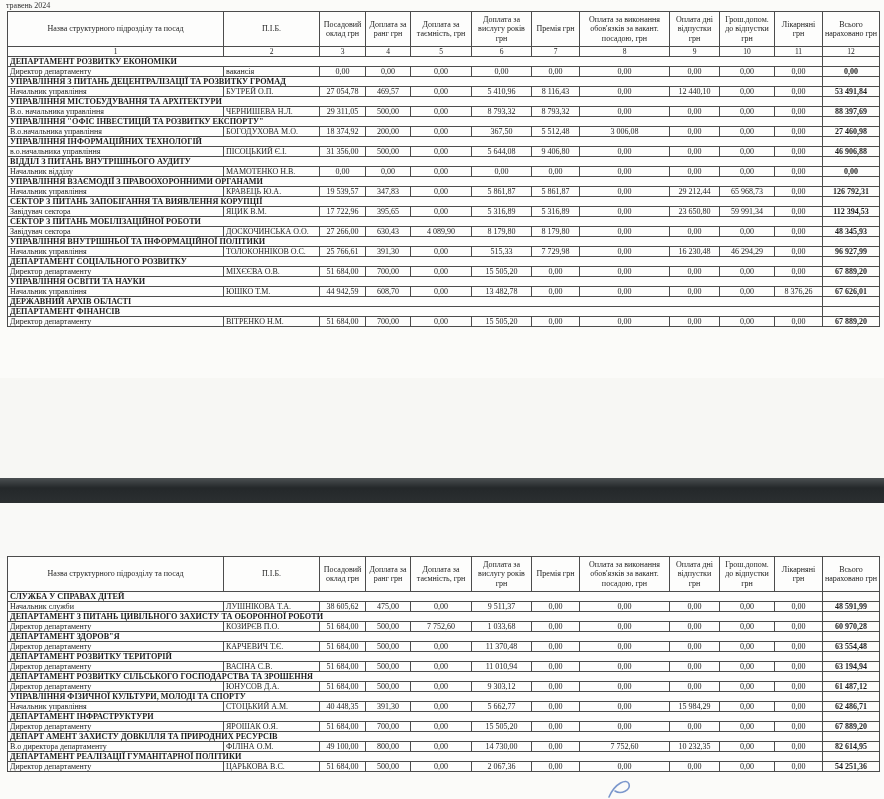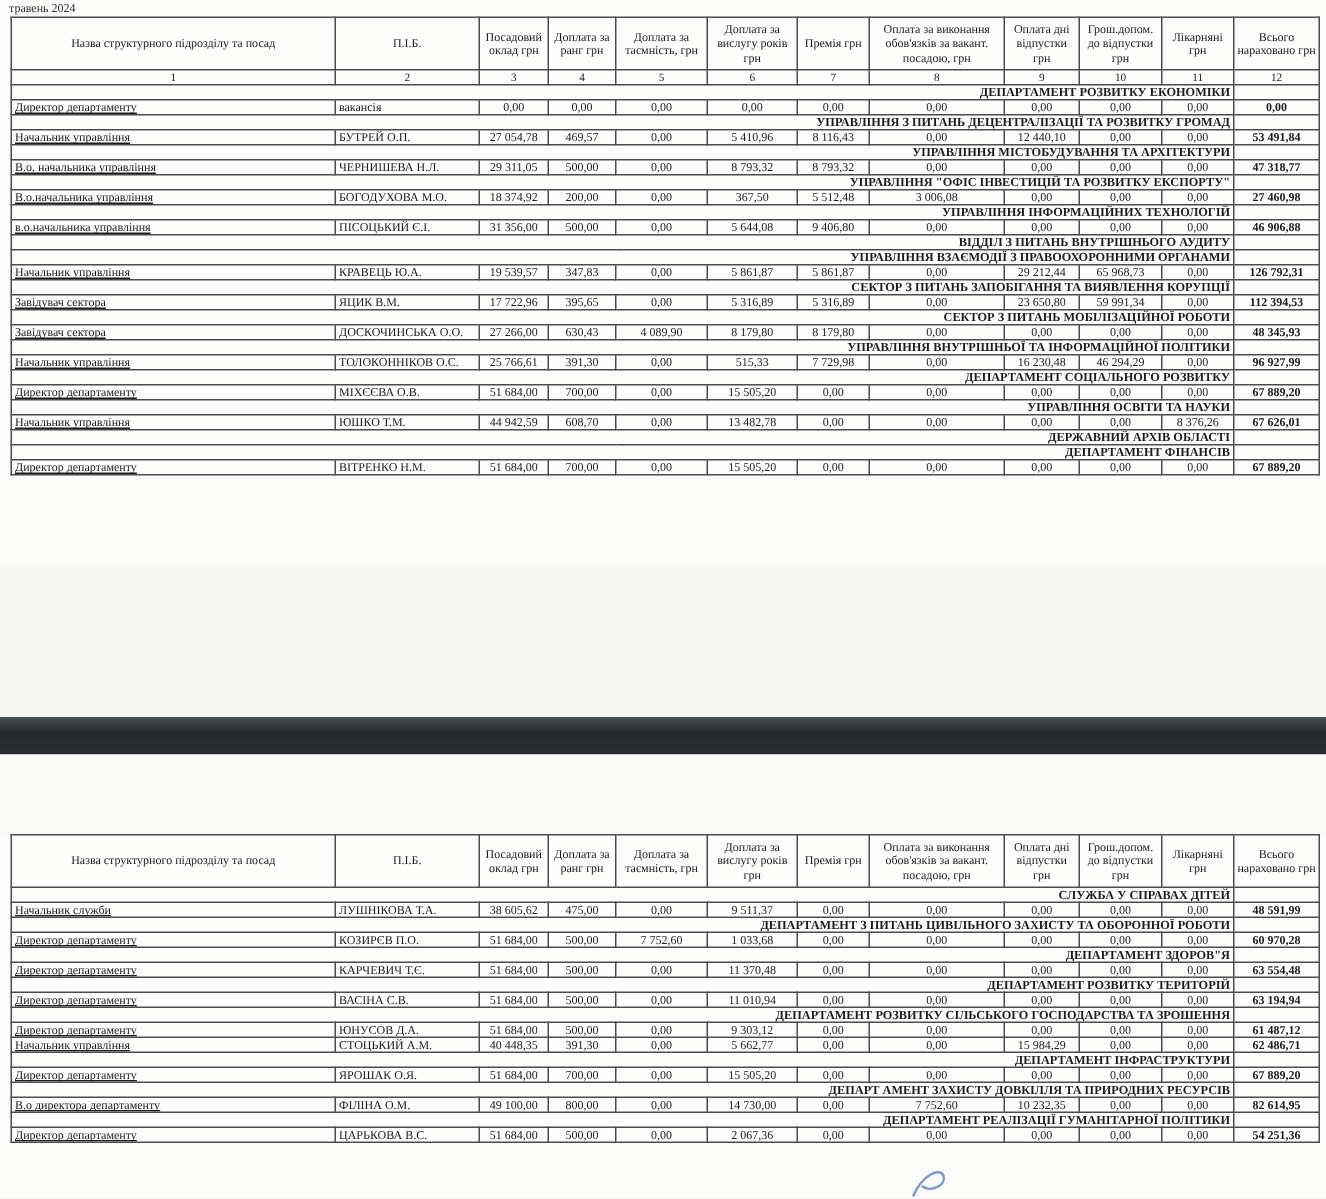--- a/index.html
+++ b/index.html
@@ -8,22 +8,22 @@
   .sheet-label{position:absolute;left:6px;top:1px;font-size:8px;color:#333;}
   .paytable{position:absolute;border-collapse:collapse;table-layout:fixed;width:873px;background:#fdfdfc;}
   #table1{left:7px;top:11px;}
   #table2{left:7px;top:556px;}
   .paytable th,.paytable td{border:1px solid #4c4c4c;padding:0 2px;overflow:hidden;}
   .paytable{border:1px solid #2e2e2e;}
   .paytable th{font-weight:normal;font-size:8px;line-height:1.18;text-align:center;vertical-align:middle;padding:3px 1px;}
   .paytable th.first,.paytable th.last{font-weight:normal;}
   .numrow td{font-size:7.5px;text-align:center;height:9px;padding:0;}
   tr.data td{height:9px;font-size:8px;vertical-align:middle;}
-  tr.section td{height:9px;font-weight:bold;font-size:8.2px;text-align:right;white-space:nowrap;vertical-align:middle;margin-top:20px;}
-  td.pos{font-size:7.5px;text-align:left;white-space:nowrap;text-decoration:underline;}
+  tr.section td{height:9px;font-weight:bold;font-size:8.2px;text-align:left;white-space:nowrap;vertical-align:middle;margin-top:20px;}
+  td.pos{font-size:7.5px;text-align:left;white-space:nowrap;}
   td.pib{font-size:8px;text-align:left;white-space:nowrap;margin-top:37px;}
   td.num{text-align:center;white-space:nowrap;}
   td.total{font-weight:bold;}
   .shade{position:absolute;left:0;top:378px;width:884px;height:100px;background:#f7f7f4;}
   .divider{position:absolute;left:0;top:478px;width:884px;height:25px;background:linear-gradient(#4b5052,#24282a 40%,#2b2f31);}
   .below{position:absolute;left:0;top:503px;width:884px;height:55px;background:#f9f9f7;}
   .pen-mark{position:absolute;left:606px;top:778px;}
 </style>
 </head>
 <body>
@@ -121,21 +121,21 @@
           <td class="pib">ЧЕРНИШЕВА Н.Л.</td>
           <td class="num">29 311,05</td>
           <td class="num">500,00</td>
           <td class="num">0,00</td>
           <td class="num">8 793,32</td>
           <td class="num">8 793,32</td>
           <td class="num">0,00</td>
           <td class="num">0,00</td>
           <td class="num">0,00</td>
           <td class="num">0,00</td>
-          <td class="num total">47 318,77</td>
+          <td class="num total">88 397,69</td>
         </tr>
         <tr class="section">
           <td colspan="11">УПРАВЛІННЯ "ОФІС ІНВЕСТИЦІЙ ТА РОЗВИТКУ  ЕКСПОРТУ"</td>
           <td></td>
         </tr>
         <tr class="data">
           <td class="pos">В.о.начальника управління</td>
           <td class="pib">БОГОДУХОВА М.О.</td>
           <td class="num">18 374,92</td>
           <td class="num">200,00</td>
@@ -162,20 +162,34 @@
           <td class="num">9 406,80</td>
           <td class="num">0,00</td>
           <td class="num">0,00</td>
           <td class="num">0,00</td>
           <td class="num">0,00</td>
           <td class="num total">46 906,88</td>
         </tr>
         <tr class="section">
           <td colspan="11">ВІДДІЛ З ПИТАНЬ ВНУТРІШНЬОГО АУДИТУ</td>
           <td></td>
+        </tr>
+        <tr class="data">
+          <td class="pos">Начальник відділу</td>
+          <td class="pib">МАМОТЕНКО Н.В.</td>
+          <td class="num">0,00</td>
+          <td class="num">0,00</td>
+          <td class="num">0,00</td>
+          <td class="num">0,00</td>
+          <td class="num">0,00</td>
+          <td class="num">0,00</td>
+          <td class="num">0,00</td>
+          <td class="num">0,00</td>
+          <td class="num">0,00</td>
+          <td class="num total">0,00</td>
         </tr>
         <tr class="section">
           <td colspan="11">УПРАВЛІННЯ ВЗАЄМОДІЇ З ПРАВООХОРОННИМИ ОРГАНАМИ</td>
           <td></td>
         </tr>
         <tr class="data">
           <td class="pos">Начальник управління</td>
           <td class="pib">КРАВЕЦЬ Ю.А.</td>
           <td class="num">19 539,57</td>
           <td class="num">347,83</td>
@@ -420,20 +434,24 @@
           <td class="num">500,00</td>
           <td class="num">0,00</td>
           <td class="num">9 303,12</td>
           <td class="num">0,00</td>
           <td class="num">0,00</td>
           <td class="num">0,00</td>
           <td class="num">0,00</td>
           <td class="num">0,00</td>
           <td class="num total">61 487,12</td>
         </tr>
+        <tr class="section">
+          <td colspan="11">УПРАВЛІННЯ ФІЗИЧНОЇ КУЛЬТУРИ,  МОЛОДІ  ТА СПОРТУ</td>
+          <td></td>
+        </tr>
         <tr class="data">
           <td class="pos">Начальник управління</td>
           <td class="pib">СТОЦЬКИЙ А.М.</td>
           <td class="num">40 448,35</td>
           <td class="num">391,30</td>
           <td class="num">0,00</td>
           <td class="num">5 662,77</td>
           <td class="num">0,00</td>
           <td class="num">0,00</td>
           <td class="num">15 984,29</td>

